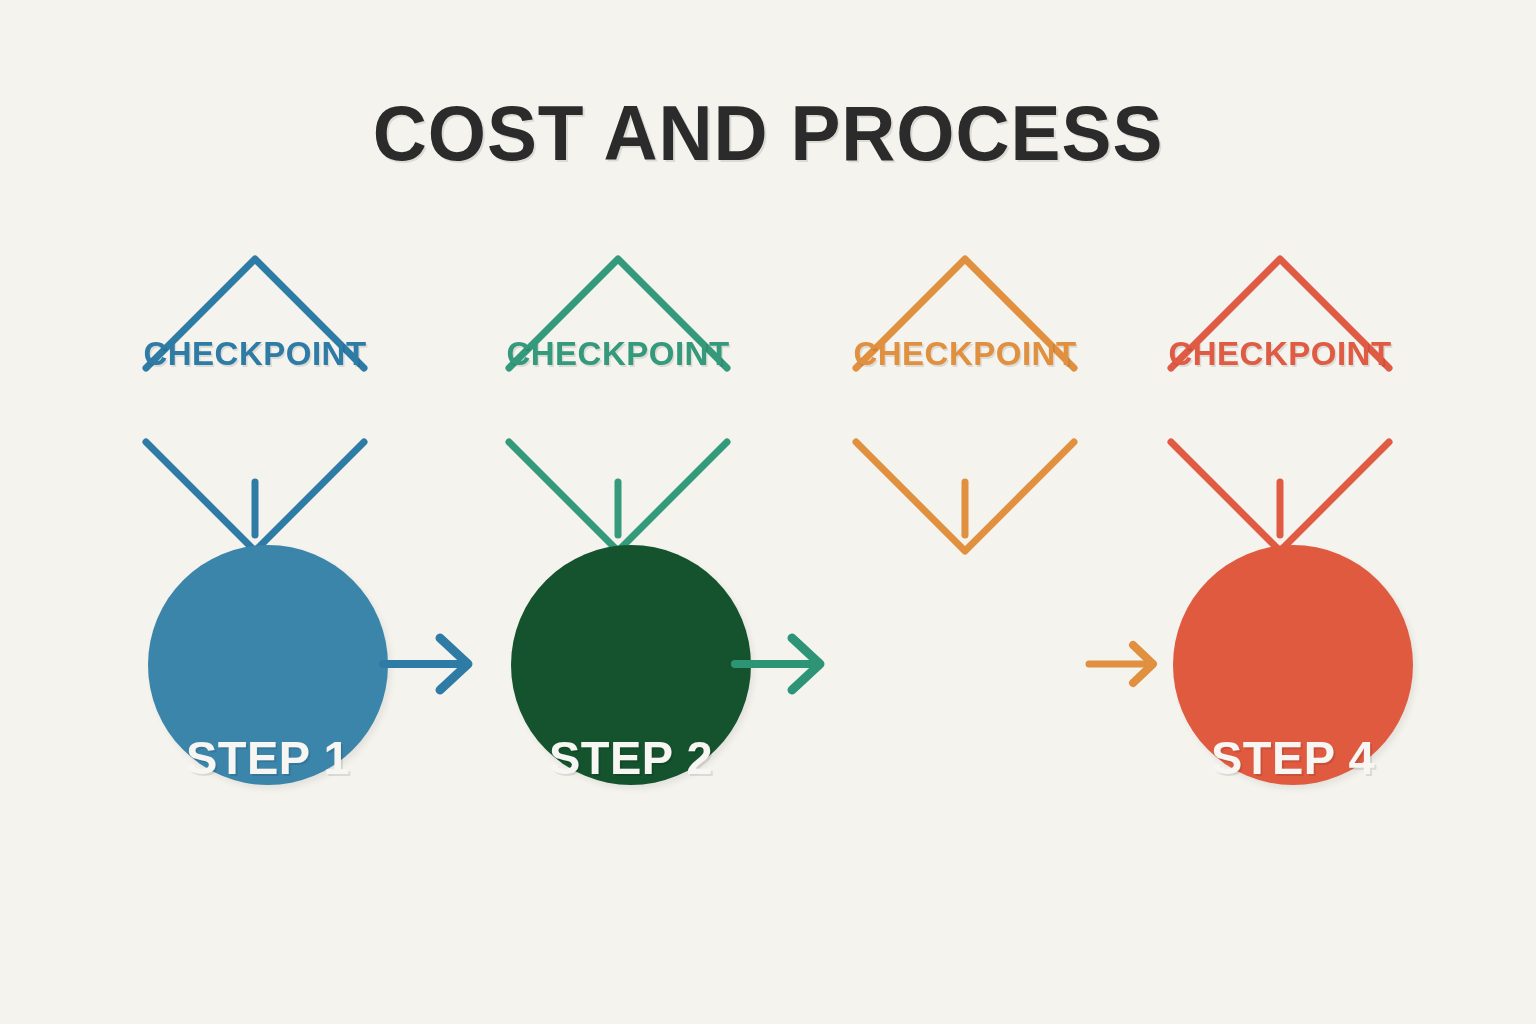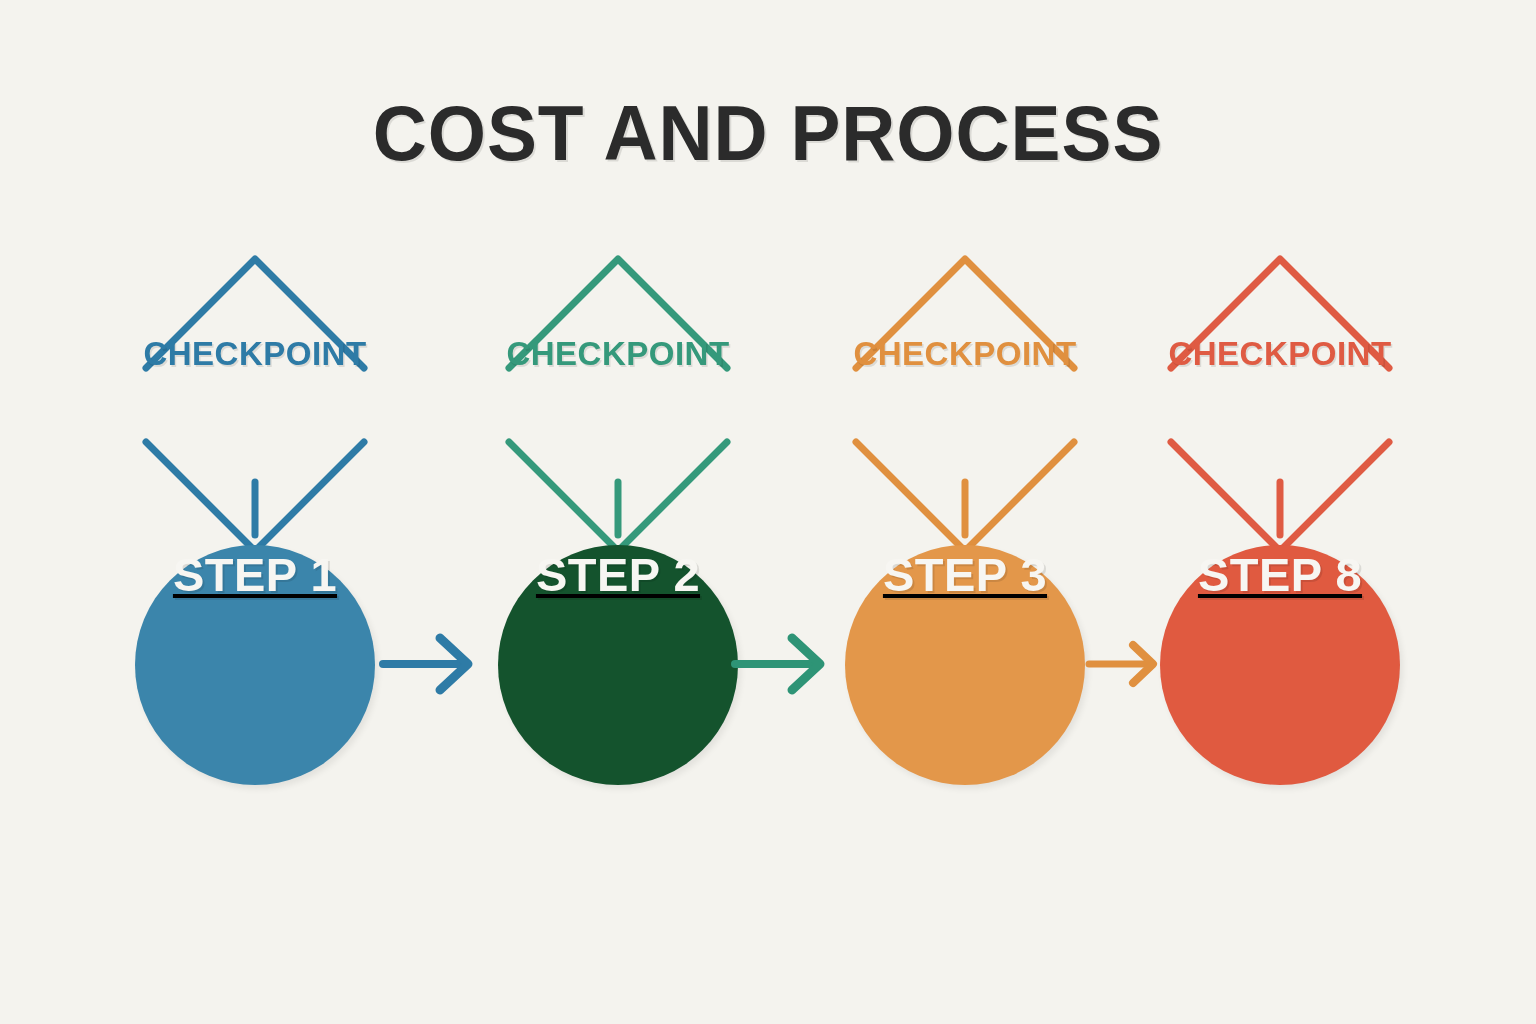--- a/index.html
+++ b/index.html
@@ -71,29 +71,28 @@
     font-family: "Liberation Sans Narrow", "Liberation Sans", sans-serif;
     font-size: 33px;
     font-weight: bold;
     letter-spacing: 0.5px;
     text-shadow: 1.5px 1.5px 0 rgba(0,0,0,0.10);
     white-space: nowrap;
   }
   .circle {
     position: absolute;
     top: 305px;
-    left: 30px;
+    left: 43px;
     width: 240px;
     height: 240px;
     border-radius: 50%;
     display: flex;
-    align-items: flex-start;
+    align-items: flex-end;
     justify-content: center;
     box-shadow: 3px 4px 6px rgba(0,0,0,0.07);
-    text-decoration: underline;
   }
   .circle-label {
     font-family: "Liberation Sans Narrow", "Liberation Sans", sans-serif;
     font-size: 47px;
     font-weight: bold;
     color: #f7f6f2;
     letter-spacing: 0.5px;
     text-shadow: 2px 2px 0 rgba(0,0,0,0.10);
     white-space: nowrap;
     margin-top: 2px;
@@ -161,40 +160,37 @@
       <div class="checkpoint-group">
         <svg class="diamond-svg" width="300" height="305" viewBox="0 0 300 305">
           <path d="M 41 128 L 150 19 L 259 128" fill="none" stroke="#e0903f" stroke-width="7" stroke-linecap="round" stroke-linejoin="round"></path>
           <path d="M 41 202 L 150 311 L 259 202" fill="none" stroke="#e0903f" stroke-width="7" stroke-linecap="round" stroke-linejoin="round"></path>
         </svg>
         <div class="checkpoint-label" style="color:#e0903f;">CHECKPOINT</div>
       </div>
       <svg style="position:absolute;top:230px;left:0;" width="300" height="80">
         <line x1="150" y1="12" x2="150" y2="65" stroke="#e0903f" stroke-width="7" stroke-linecap="round"></line>
       </svg>
-      <div class="circle" style="background:#e3974a;">
-        <span class="circle-label">STEP 3</span>
-      </div>
     </div>
 
     <svg class="arrow" style="left:1085px;width:90px;top:628px;height:72px;" viewBox="0 0 90 72">
       <line x1="4" y1="36" x2="62" y2="36" stroke="#e0903f" stroke-width="7" stroke-linecap="round"></line>
       <path d="M 48 17 L 68 36 L 48 55" fill="none" stroke="#e0903f" stroke-width="8" stroke-linecap="round" stroke-linejoin="round"></path>
     </svg>
 
     <div class="node" style="left:1130px;">
       <div class="checkpoint-group">
         <svg class="diamond-svg" width="300" height="305" viewBox="0 0 300 305">
           <path d="M 41 128 L 150 19 L 259 128" fill="none" stroke="#df5b43" stroke-width="7" stroke-linecap="round" stroke-linejoin="round"></path>
           <path d="M 41 202 L 150 311 L 259 202" fill="none" stroke="#df5b43" stroke-width="7" stroke-linecap="round" stroke-linejoin="round"></path>
         </svg>
         <div class="checkpoint-label" style="color:#df5b43;">CHECKPOINT</div>
       </div>
       <svg style="position:absolute;top:230px;left:0;" width="300" height="80">
         <line x1="150" y1="12" x2="150" y2="65" stroke="#df5b43" stroke-width="7" stroke-linecap="round"></line>
       </svg>
       <div class="circle" style="background:#e05a40;">
-        <span class="circle-label">STEP 8</span>
+        <span class="circle-label">STEP 4</span>
       </div>
     </div>
 
   </div>
 </div>
 
 </body></html>

